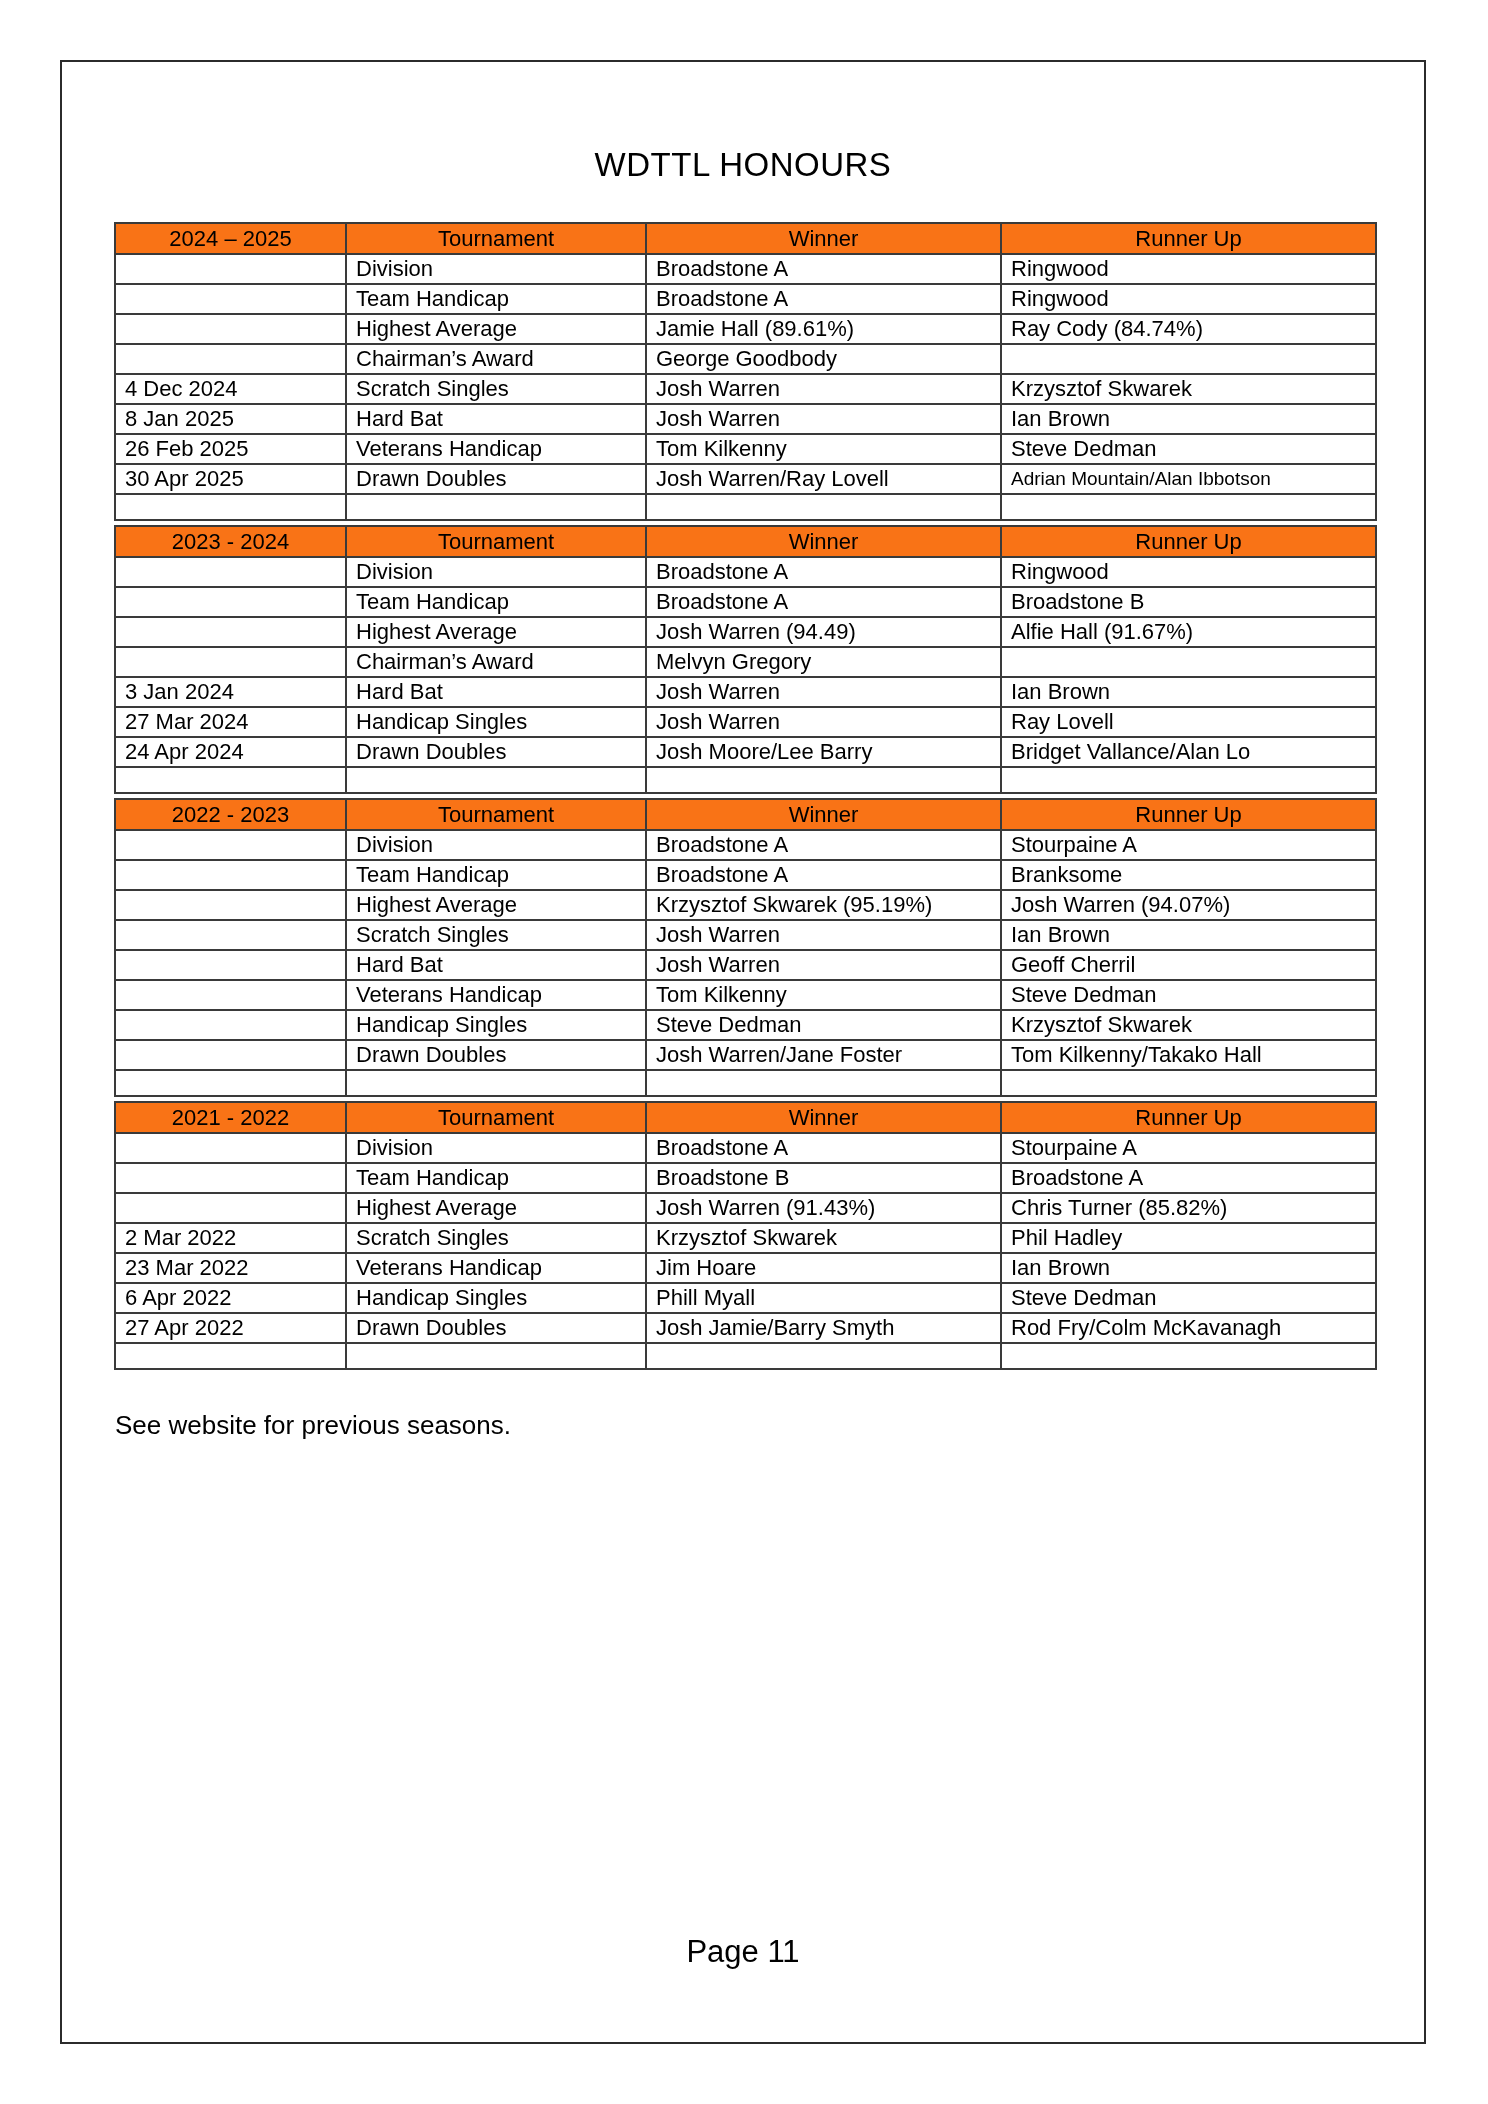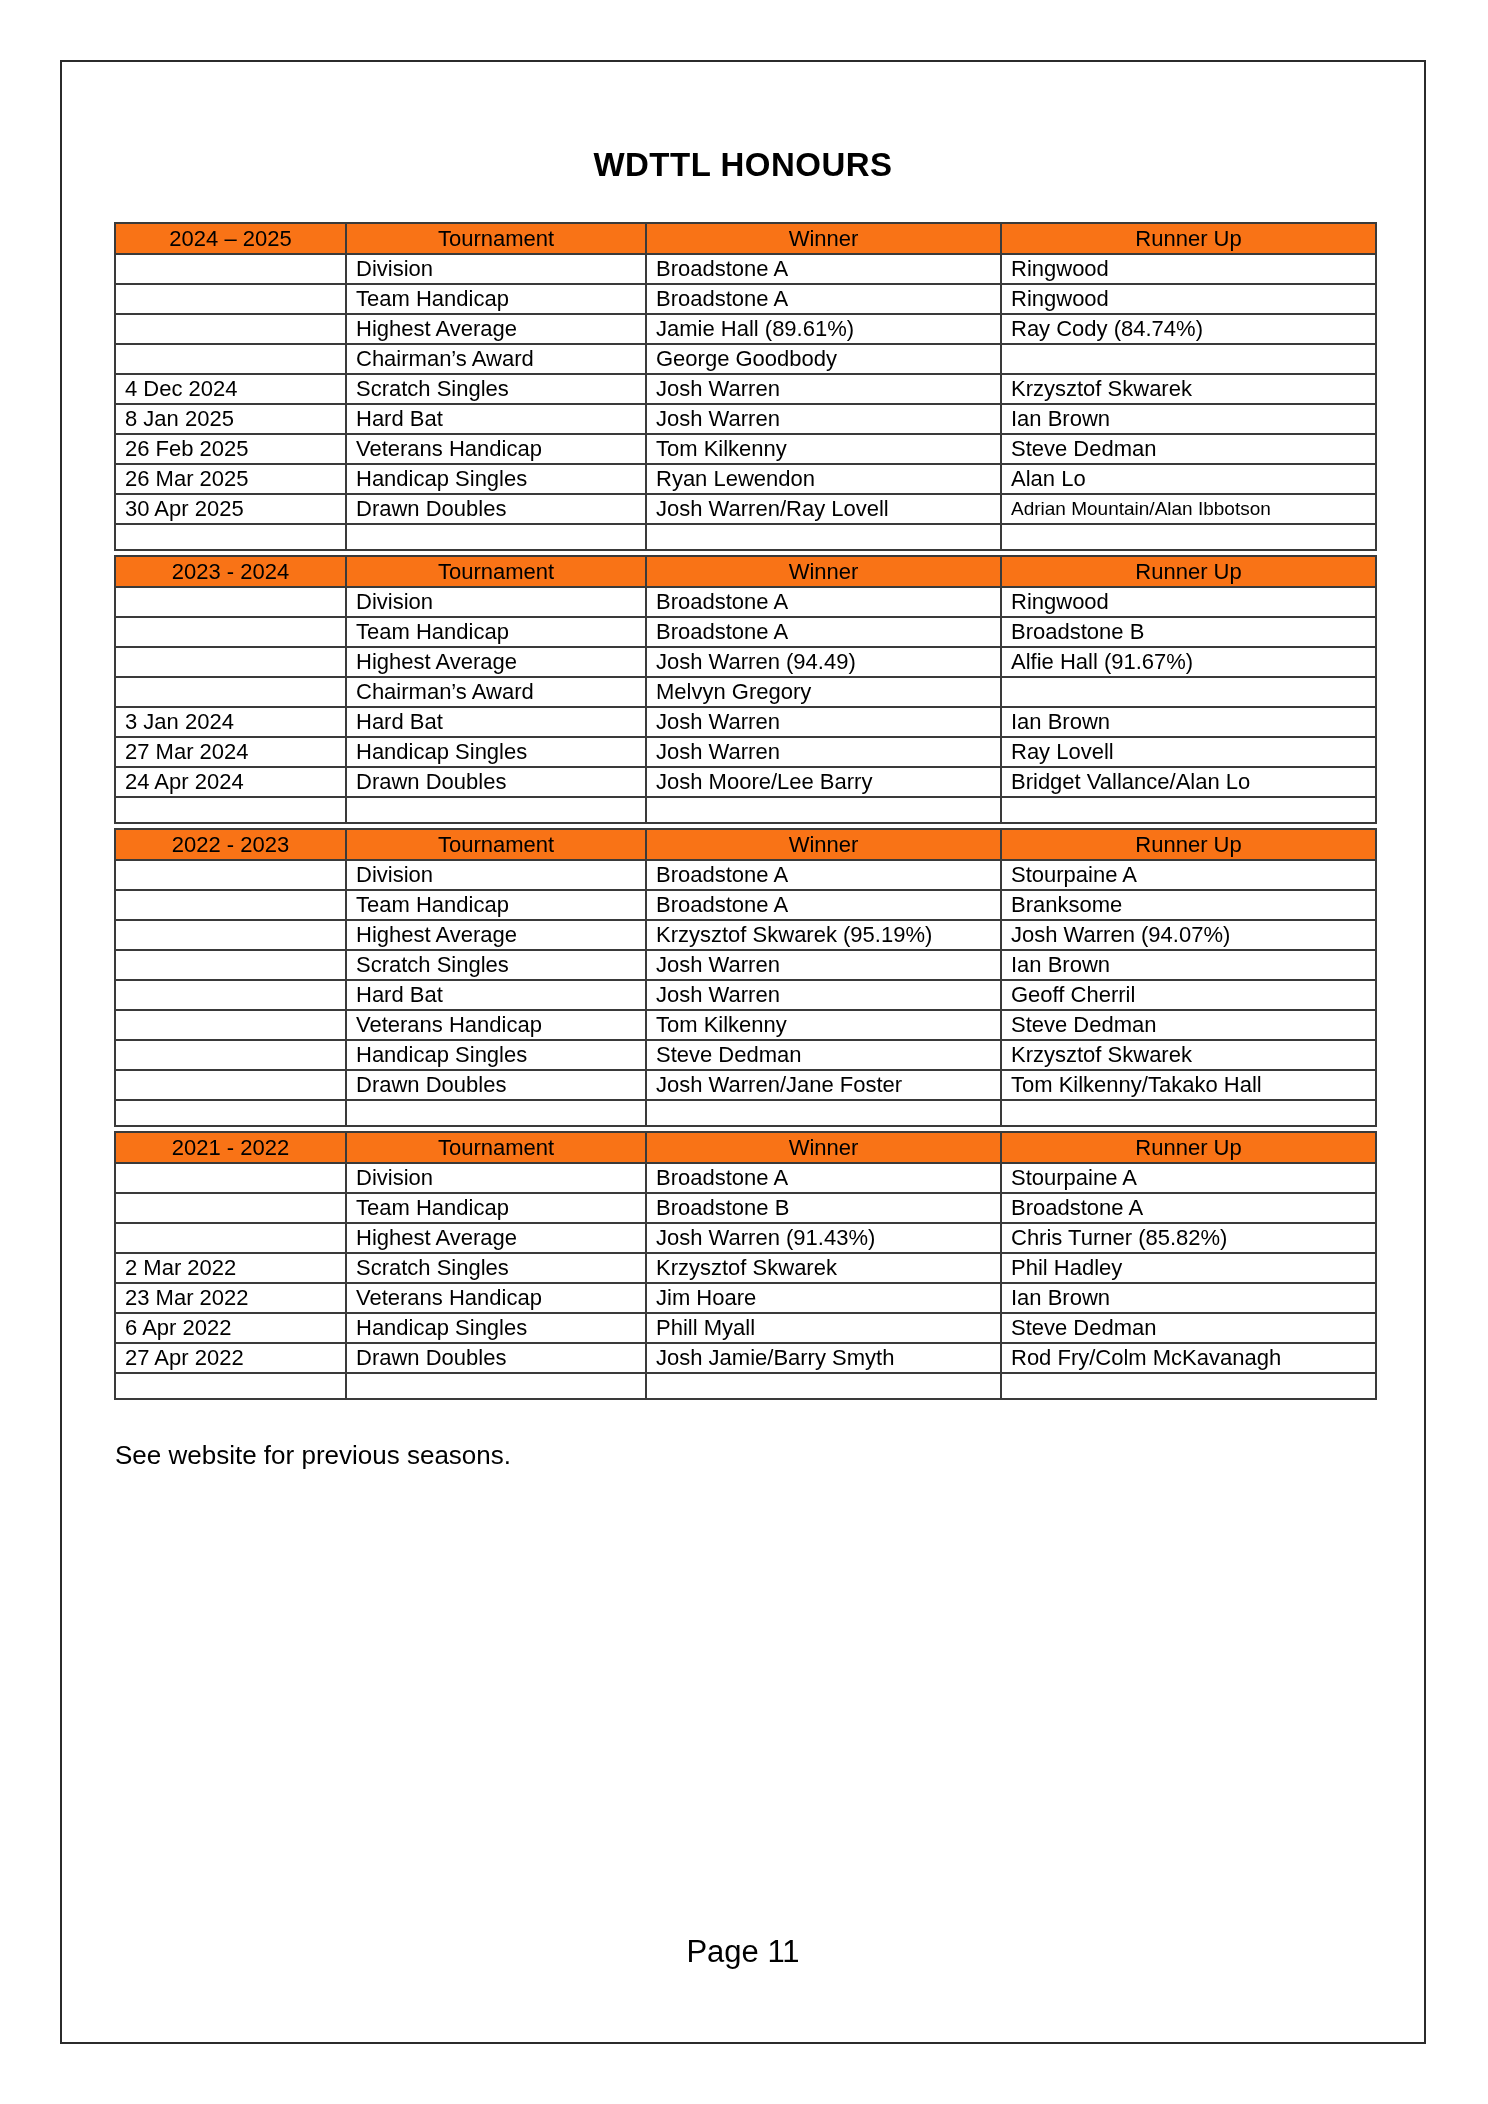--- a/index.html
+++ b/index.html
@@ -6,21 +6,21 @@
   body{
     width:1488px;height:2104px;position:relative;
     font-family:"Liberation Sans", sans-serif;color:#000;
   }
   .page{
     position:absolute;left:60px;top:60px;width:1366px;height:1984px;
     border:2px solid #2b2b2b;box-sizing:border-box;background:#fff;
   }
   .page-title{
     margin-top:84px;text-align:center;
-    font-size:33px;font-weight:bold;letter-spacing:.5px;
+    font-size:33px;font-weight:normal;letter-spacing:.5px;
   }
   .tables{margin:38px 0 0 52px;width:1261px;}
   table.season-table{
     border-collapse:collapse;table-layout:fixed;width:1261px;
     margin:0 0 4px 0;font-size:22px;
   }
   table.season-table col.c1{width:231px;}
   table.season-table col.c2{width:300px;}
   table.season-table col.c3{width:355px;}
   table.season-table col.c4{width:375px;}
@@ -101,26 +101,20 @@
             <td>Josh Warren</td>
             <td>Ian Brown</td>
           </tr>
           <tr>
             <td>26 Feb 2025</td>
             <td>Veterans Handicap</td>
             <td>Tom Kilkenny</td>
             <td>Steve Dedman</td>
           </tr>
           <tr>
-            <td>26 Mar 2025</td>
-            <td>Handicap Singles</td>
-            <td>Ryan Lewendon</td>
-            <td>Alan Lo</td>
-          </tr>
-          <tr>
             <td>30 Apr 2025</td>
             <td>Drawn Doubles</td>
             <td>Josh Warren/Ray Lovell</td>
             <td class="small">Adrian Mountain/Alan Ibbotson</td>
           </tr>
           <tr class="empty-row">
             <td></td>
             <td></td>
             <td></td>
             <td></td>

